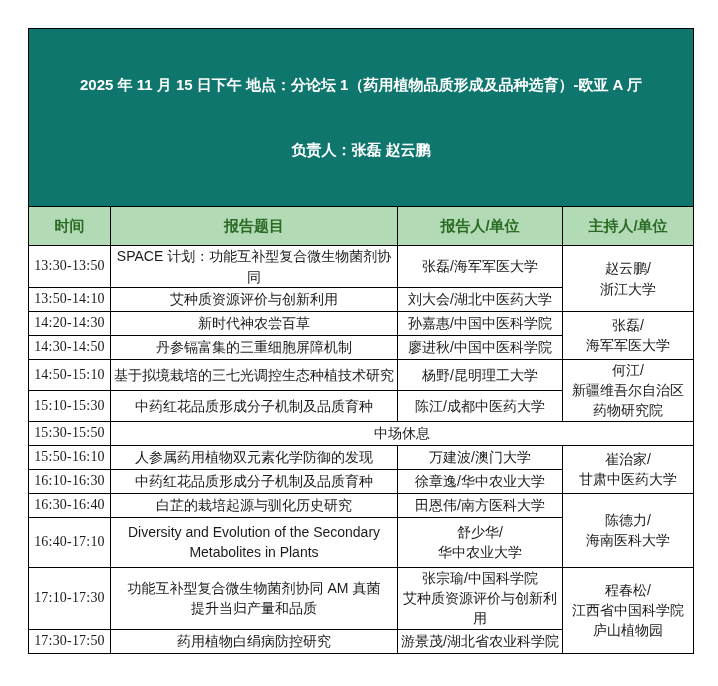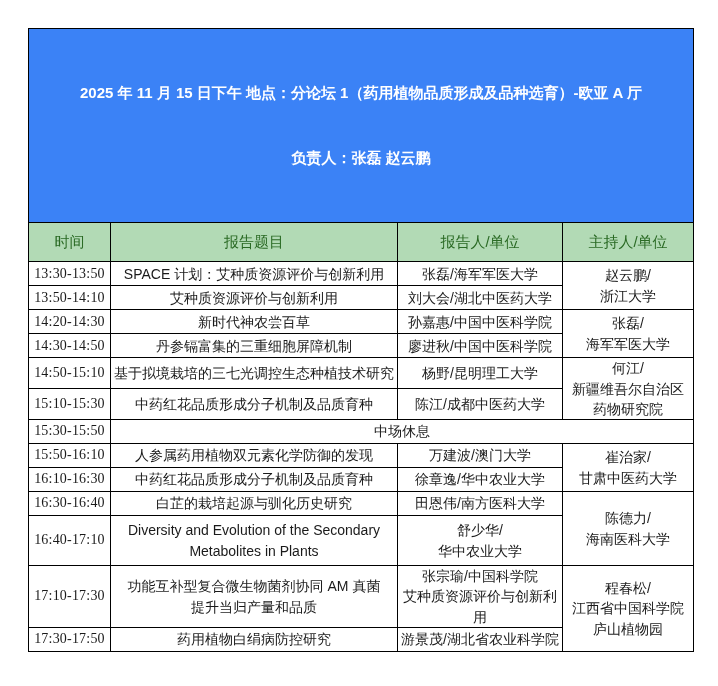--- a/index.html
+++ b/index.html
@@ -25,32 +25,32 @@
     text-align: center;
     vertical-align: middle;
     white-space: pre-line;
     overflow: hidden;
     padding: 0 3px;
     color: #1a1a1a;
     font-size: 14px;
     line-height: 1.45;
   }
   tr.banner-row td {
-    background: #3b82f6;
+    background: #0f766e;
     color: #ffffff;
     font-weight: bold;
     font-size: 15px;
     height: 85px;
     line-height: 2.15;
-    padding: 16px 10px;
+    padding: 8px 10px;
   }
   tr.colhead-row td {
     background: #b2dab5;
     color: #2a6a24;
-    font-weight: normal;
+    font-weight: bold;
     font-size: 15px;
     height: 38px;
     margin-top: 24px;
   }
   td.time-cell {
     font-family: "Liberation Serif", "DejaVu Serif", serif;
     font-size: 14px;
     letter-spacing: 0.2px;
   }
   tr.r33 { height: 24px; }
@@ -78,21 +78,21 @@
 
     <tr class="colhead-row">
       <td>时间</td>
       <td>报告题目</td>
       <td>报告人/单位</td>
       <td>主持人/单位</td>
     </tr>
 
     <tr class="r33">
       <td class="time-cell">13:30-13:50</td>
-      <td>SPACE 计划：艾种质资源评价与创新利用</td>
+      <td>SPACE 计划：功能互补型复合微生物菌剂协同</td>
       <td>张磊/海军军医大学</td>
       <td rowspan="2">赵云鹏/
 浙江大学</td>
     </tr>
     <tr class="r33">
       <td class="time-cell">13:50-14:10</td>
       <td>艾种质资源评价与创新利用</td>
       <td>刘大会/湖北中医药大学</td>
     </tr>
 

